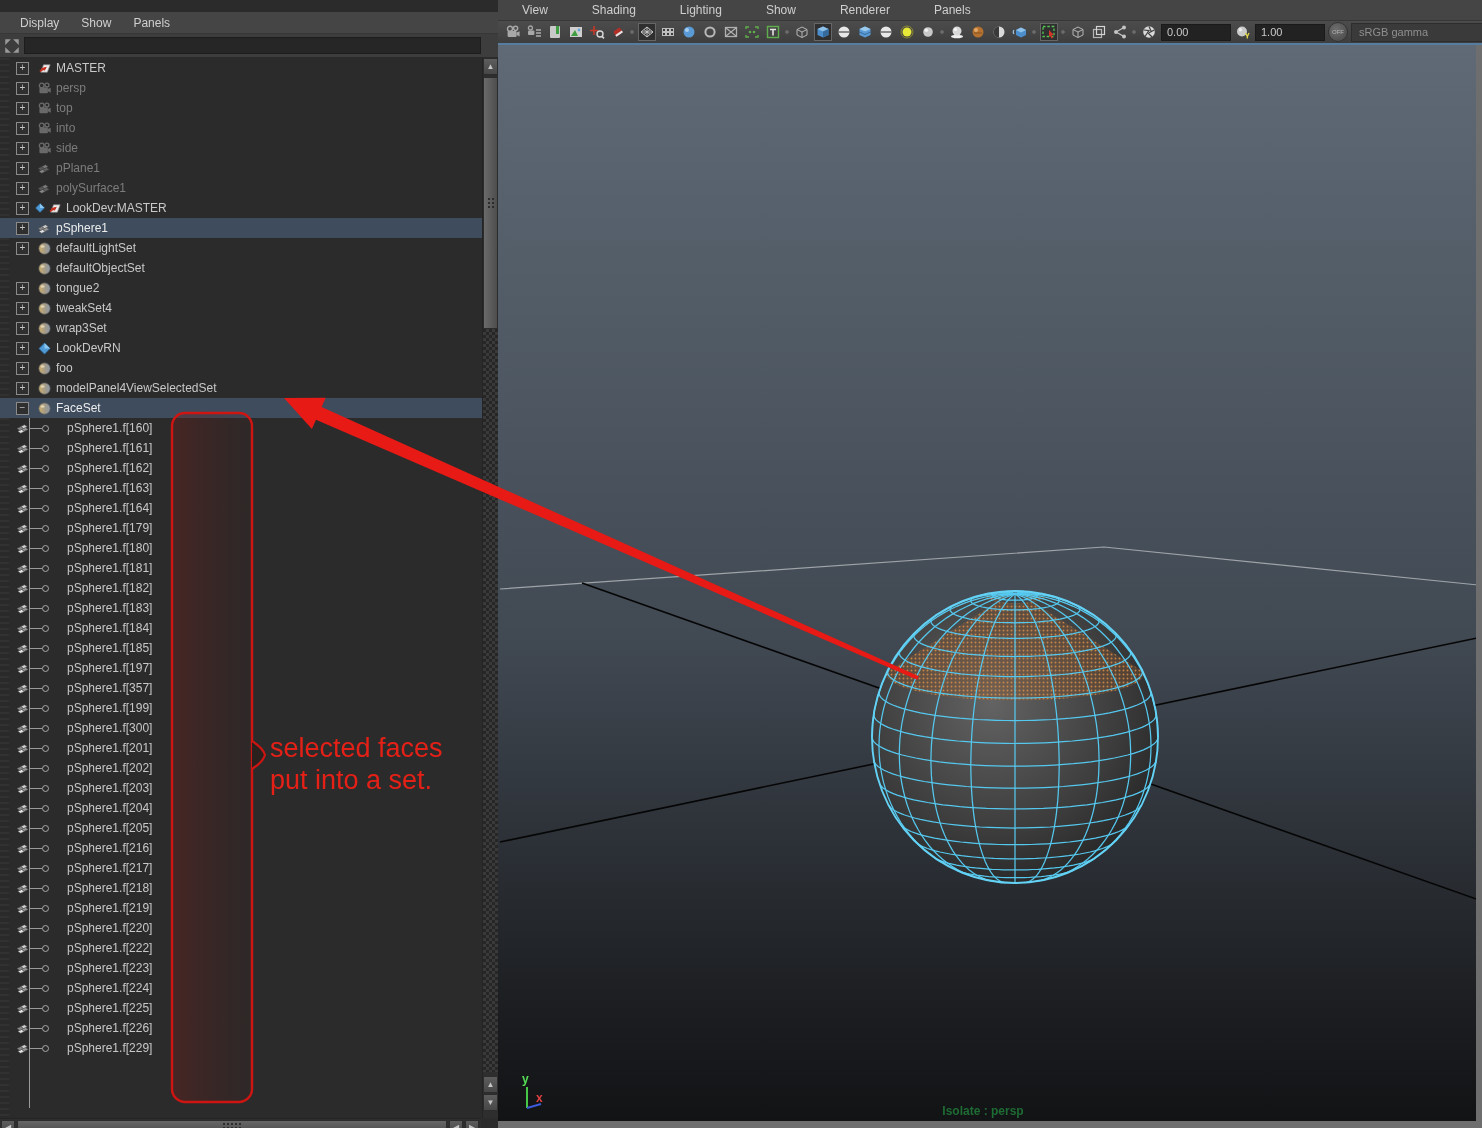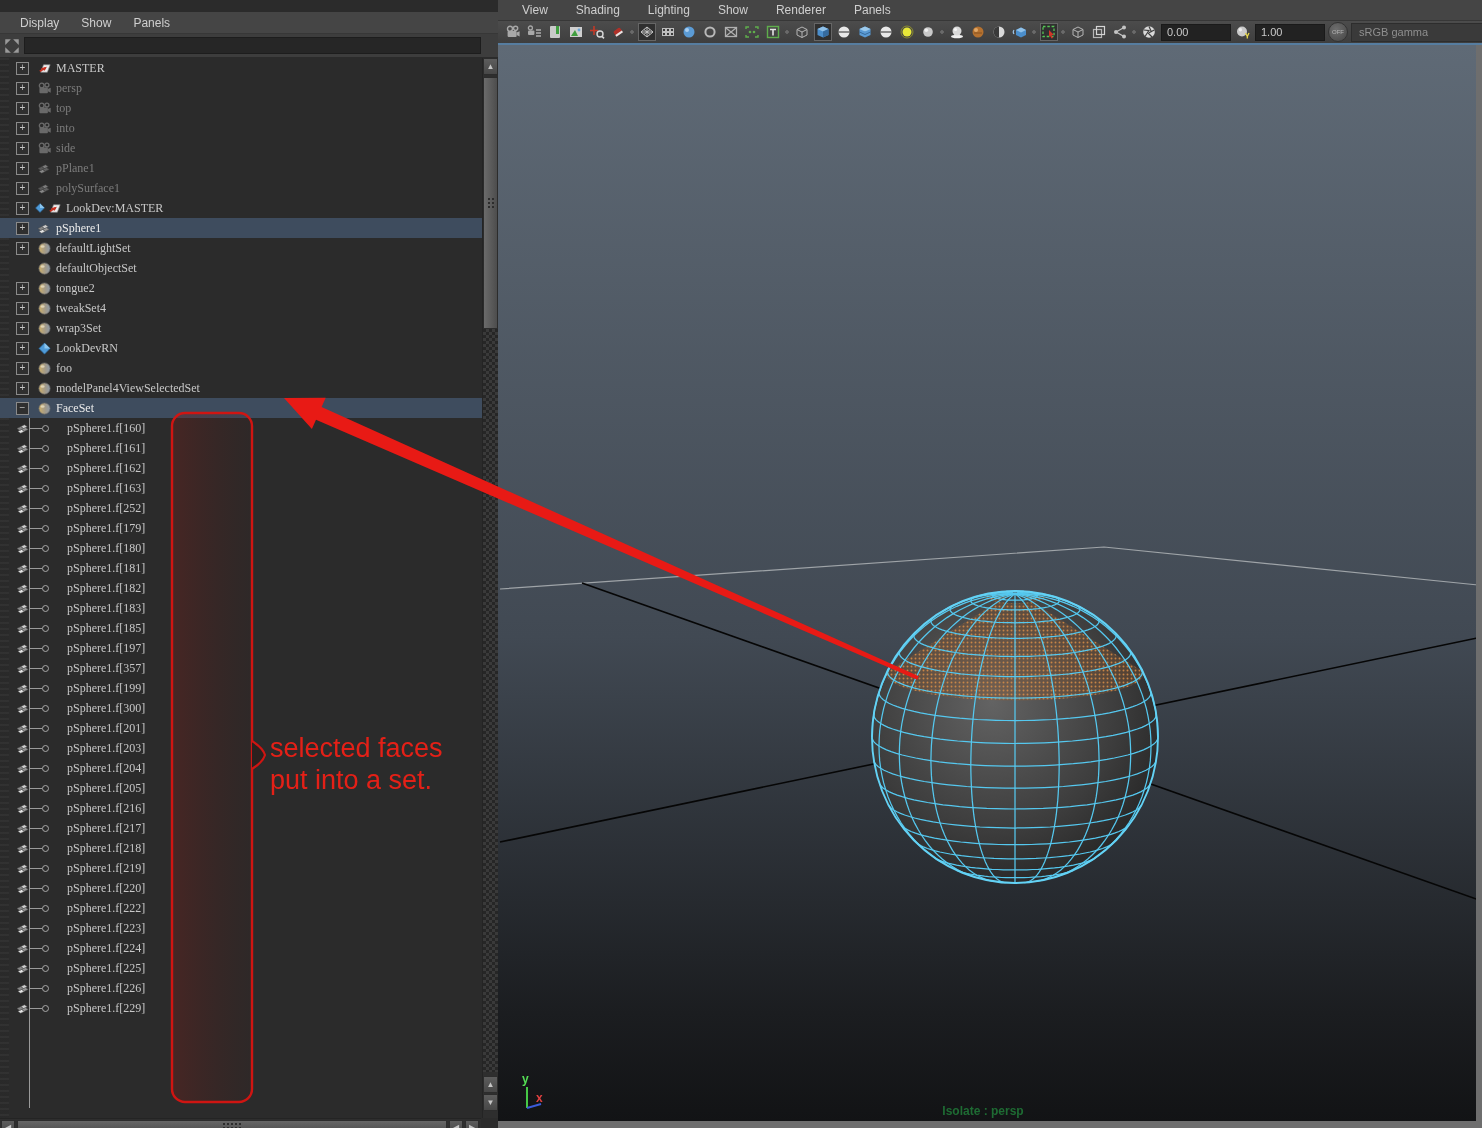--- a/index.html
+++ b/index.html
@@ -15,39 +15,39 @@
   #leftgrip{position:absolute;left:0;top:46px;width:9px;height:1060px;background:repeating-linear-gradient(180deg,#343434 0 2px,#292929 2px 6px);opacity:.7;}
   .trow{position:relative;height:20px;display:flex;align-items:center;padding-left:16px;white-space:nowrap;}
   .trow.sel{background:#3e4c5e;color:#ececec;}
   .trow.gray{color:#7c7c7c;}
   .trow.gray .ticon{opacity:.5;}
   .exp{flex:none;width:11px;height:11px;line-height:10px;text-align:center;border:1px solid #8a8a8a;background:#2f2f2f;color:#c2c2c2;font-size:10px;margin-right:8px;}
   .exp.none{visibility:hidden;}
   .badge{flex:none;width:12px;height:12px;margin:0 1px 0 -3px;}
   .ticon{flex:none;width:15px;height:15px;margin-right:4px;}
   .ticon svg,.badge svg,#ogrip svg,.tbtn svg{width:100%;height:100%;display:block;}
-  .tlabel{font-size:12px;font-family:Liberation Serif, serif;}
+  .tlabel{font-size:12px;}
   .trow.child{gap:32px;}
   .conn{position:absolute;left:29px;top:10px;width:13px;height:1px;background:#9a9a9a;}
   .conn:after{content:'';position:absolute;left:13px;top:-3px;width:5px;height:5px;border:1px solid #a8a8a8;border-radius:50%;background:#2b2b2b;}
   #vline{position:absolute;left:29px;top:360px;width:1px;height:690px;background:#9a9a9a;}
   
   #vsb{position:absolute;left:482px;top:46px;width:15px;height:1060px;background:#2e2e2e;border-left:1px solid #242424;}
   .sbtn{position:absolute;left:0;width:15px;height:17px;background:linear-gradient(#5d5d5d,#474747);border:1px solid #2c2c2c;box-sizing:border-box;color:#c5c5c5;font-size:8px;display:flex;align-items:center;justify-content:center;}
   #vthumb{position:absolute;left:0;top:19px;width:15px;height:252px;background:linear-gradient(90deg,#6b6b6b,#4d4d4d);border:1px solid #2c2c2c;box-sizing:border-box;}
   #vthumb:after,#hthumb:after{content:'';position:absolute;left:3px;top:50%;width:9px;height:12px;margin-top:-6px;background:radial-gradient(#2c2c2c 1px,transparent 1.2px);background-size:4px 4px;}
   #vtrack{position:absolute;left:0;top:271px;width:15px;height:743px;background:repeating-conic-gradient(#3a3a3a 0 25%,#262626 0 50%) 0 0/6px 6px;}
   #hsb{position:absolute;left:0;top:1106px;width:481px;height:16px;background:#2e2e2e;border-top:1px solid #242424;}
   .hbtn{position:absolute;top:1px;width:14px;height:14px;background:linear-gradient(#5d5d5d,#474747);border:1px solid #2c2c2c;box-sizing:border-box;color:#c5c5c5;font-size:8px;display:flex;align-items:center;justify-content:center;}
   #hthumb{position:absolute;left:17px;top:1px;width:430px;height:14px;background:linear-gradient(#666,#4b4b4b);border:1px solid #2c2c2c;box-sizing:border-box;}
   #hthumb:after{left:50%;margin-left:-10px;width:20px;height:10px;margin-top:-5px;}
   #ogripstrip{position:absolute;left:0;top:1122px;width:498px;height:6px;background:#262626;background-image:repeating-linear-gradient(90deg,#4d4d4d 0 3px,transparent 3px 9px);background-position:120px 2px;background-size:260px 2px;background-repeat:no-repeat;}
   
   #viewport{position:absolute;left:498px;top:0;width:984px;height:1128px;background:#454545;}
-  #vmenus{display:flex;align-items:center;height:20px;background:#454545;padding-left:14px;gap:8px;color:#d2d2d2;}
+  #vmenus{display:flex;align-items:center;height:20px;background:#454545;padding-left:14px;gap:24px;color:#d2d2d2;}
   #vtoolbar{display:flex;align-items:center;height:22px;background:linear-gradient(#4c4c4c,#3e3e3e);padding-left:6px;gap:3px;}
   .tbtn{width:18px;height:18px;flex:none;padding:0;background:transparent;border:1px solid transparent;box-sizing:border-box;}
   .tbtn.active{background:#2f2f2f;border:1px solid #666;}
   .tsep{width:5px;height:16px;flex:none;background:radial-gradient(circle at 2px 8px,#6a6a6a 1.5px,transparent 2px);}
   .tfield{width:58px;height:15px;background:#222;border:1px solid #1a1a1a;color:#c9c9c9;font-size:11px;padding:0 5px;line-height:15px;flex:none;}
   .toff{width:18px;height:18px;border-radius:50%;background:radial-gradient(circle at 40% 35%,#6e6e6e,#454545);border:1px solid #333;color:#b5b5b5;font-size:6px;display:flex;align-items:center;justify-content:center;flex:none;}
   .tdrop{width:128px;height:17px;background:#3a3a3a;border:1px solid #2d2d2d;color:#8f8f8f;font-size:11px;line-height:17px;padding:0 7px;flex:none;}
   #activeline{height:3px;background:#567da0;}
   #scene{position:absolute;left:0;top:45px;width:984px;height:1076px;display:block;}
   #vbottom{position:absolute;left:0;top:1121px;width:984px;height:7px;background:#6e6e6e;}
@@ -408,21 +408,21 @@
           <span class="ticon">
             <svg viewBox="0 0 16 16">
               <g stroke="#4f4f4f" stroke-width="0.5">
                 <polygon points="2,11 6,9 9,11 5,13" fill="#e4e4e4"></polygon>
                 <polygon points="6,9 10,7 13,9 9,11" fill="#959595"></polygon>
                 <polygon points="5,6 9,4 12,6 8,8" fill="#cccccc"></polygon>
                 <polygon points="1,8 5,6 8,8 4,10" fill="#878787"></polygon>
               </g>
             </svg>
           </span>
-          <span class="tlabel">pSphere1.f[252]</span>
+          <span class="tlabel">pSphere1.f[164]</span>
         </div>
         <div class="trow child">
           <span class="conn"></span>
           <span class="ticon">
             <svg viewBox="0 0 16 16">
               <g stroke="#4f4f4f" stroke-width="0.5">
                 <polygon points="2,11 6,9 9,11 5,13" fill="#e4e4e4"></polygon>
                 <polygon points="6,9 10,7 13,9 9,11" fill="#959595"></polygon>
                 <polygon points="5,6 9,4 12,6 8,8" fill="#cccccc"></polygon>
                 <polygon points="1,8 5,6 8,8 4,10" fill="#878787"></polygon>
@@ -492,20 +492,34 @@
           <span class="ticon">
             <svg viewBox="0 0 16 16">
               <g stroke="#4f4f4f" stroke-width="0.5">
                 <polygon points="2,11 6,9 9,11 5,13" fill="#e4e4e4"></polygon>
                 <polygon points="6,9 10,7 13,9 9,11" fill="#959595"></polygon>
                 <polygon points="5,6 9,4 12,6 8,8" fill="#cccccc"></polygon>
                 <polygon points="1,8 5,6 8,8 4,10" fill="#878787"></polygon>
               </g>
             </svg>
           </span>
+          <span class="tlabel">pSphere1.f[184]</span>
+        </div>
+        <div class="trow child">
+          <span class="conn"></span>
+          <span class="ticon">
+            <svg viewBox="0 0 16 16">
+              <g stroke="#4f4f4f" stroke-width="0.5">
+                <polygon points="2,11 6,9 9,11 5,13" fill="#e4e4e4"></polygon>
+                <polygon points="6,9 10,7 13,9 9,11" fill="#959595"></polygon>
+                <polygon points="5,6 9,4 12,6 8,8" fill="#cccccc"></polygon>
+                <polygon points="1,8 5,6 8,8 4,10" fill="#878787"></polygon>
+              </g>
+            </svg>
+          </span>
           <span class="tlabel">pSphere1.f[185]</span>
         </div>
         <div class="trow child">
           <span class="conn"></span>
           <span class="ticon">
             <svg viewBox="0 0 16 16">
               <g stroke="#4f4f4f" stroke-width="0.5">
                 <polygon points="2,11 6,9 9,11 5,13" fill="#e4e4e4"></polygon>
                 <polygon points="6,9 10,7 13,9 9,11" fill="#959595"></polygon>
                 <polygon points="5,6 9,4 12,6 8,8" fill="#cccccc"></polygon>
@@ -563,20 +577,34 @@
             <svg viewBox="0 0 16 16">
               <g stroke="#4f4f4f" stroke-width="0.5">
                 <polygon points="2,11 6,9 9,11 5,13" fill="#e4e4e4"></polygon>
                 <polygon points="6,9 10,7 13,9 9,11" fill="#959595"></polygon>
                 <polygon points="5,6 9,4 12,6 8,8" fill="#cccccc"></polygon>
                 <polygon points="1,8 5,6 8,8 4,10" fill="#878787"></polygon>
               </g>
             </svg>
           </span>
           <span class="tlabel">pSphere1.f[201]</span>
+        </div>
+        <div class="trow child">
+          <span class="conn"></span>
+          <span class="ticon">
+            <svg viewBox="0 0 16 16">
+              <g stroke="#4f4f4f" stroke-width="0.5">
+                <polygon points="2,11 6,9 9,11 5,13" fill="#e4e4e4"></polygon>
+                <polygon points="6,9 10,7 13,9 9,11" fill="#959595"></polygon>
+                <polygon points="5,6 9,4 12,6 8,8" fill="#cccccc"></polygon>
+                <polygon points="1,8 5,6 8,8 4,10" fill="#878787"></polygon>
+              </g>
+            </svg>
+          </span>
+          <span class="tlabel">pSphere1.f[202]</span>
         </div>
         <div class="trow child">
           <span class="conn"></span>
           <span class="ticon">
             <svg viewBox="0 0 16 16">
               <g stroke="#4f4f4f" stroke-width="0.5">
                 <polygon points="2,11 6,9 9,11 5,13" fill="#e4e4e4"></polygon>
                 <polygon points="6,9 10,7 13,9 9,11" fill="#959595"></polygon>
                 <polygon points="5,6 9,4 12,6 8,8" fill="#cccccc"></polygon>
                 <polygon points="1,8 5,6 8,8 4,10" fill="#878787"></polygon>

